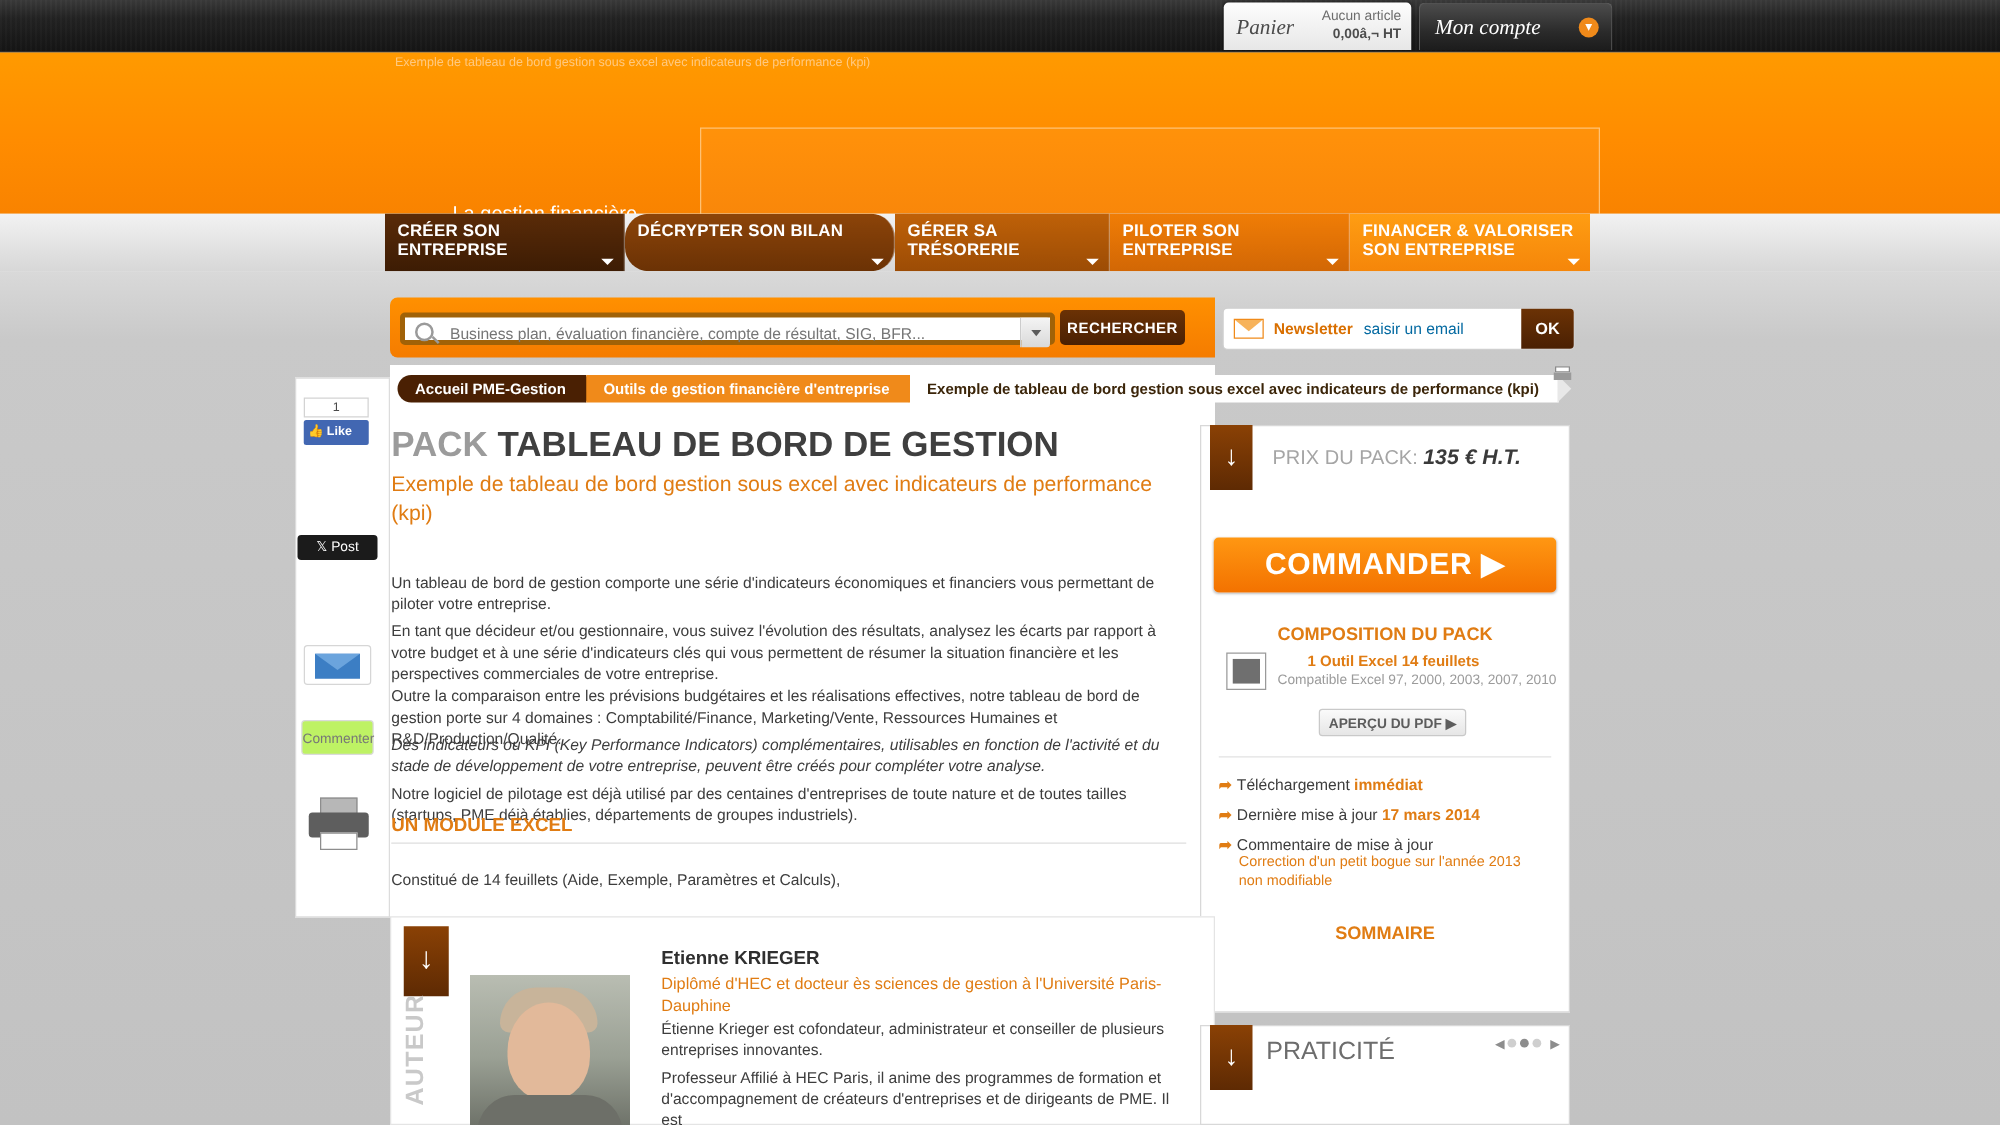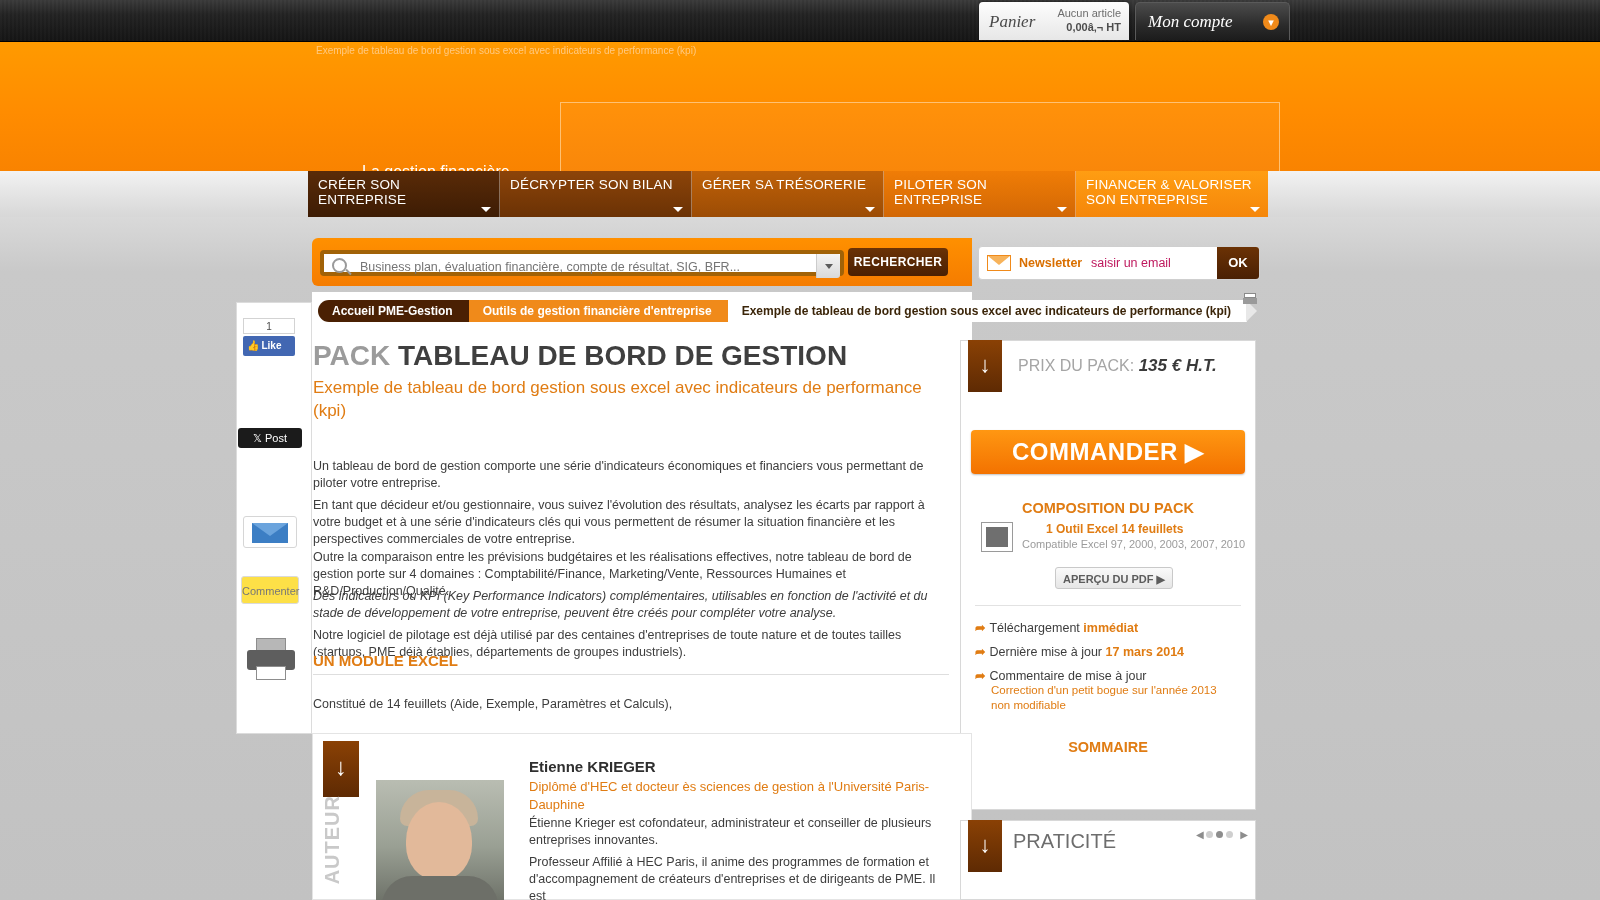--- a/index.html
+++ b/index.html
@@ -77,31 +77,31 @@
   .tagline2 { position:absolute; top: 143px; left: 362px; font-size: 16px; color:#ffffff;}
   .header-banner {
     position:absolute; top: 60px; left: 560px; width: 720px; height: 96px;
     border: 1px solid #ffc173; background: rgba(255,255,255,0.04);
   }
 
   
   .nav { position:absolute; top: 171px; left: 0; width: 1600px; height: 46px; background: linear-gradient(180deg,#f2f2f2 0%,#d7d7d7 100%);}
   .navinner { position:absolute; top: 171px; left: 308px; height: 46px; display:flex; }
   .navitem {
-    position:relative; height: 46px; padding: 6px 12px 0 10px; color:#fff; font-weight: normal; font-size: 13.5px;
+    position:relative; height: 46px; padding: 6px 12px 0 10px; color:#fff; font-weight: bold; font-size: 13.5px;
     line-height: 15px; letter-spacing: .2px; border-right: 1px solid rgba(255,255,255,.35);
   }
   .navitem .cap { display:block; }
   .navitem .arrow {
     position:absolute; right: 8px; bottom: 5px; width:0;height:0;
     border-left: 5px solid transparent; border-right:5px solid transparent; border-top: 5px solid #fff;
   }
   .n1 { width: 192px; background: linear-gradient(180deg,#5a2b08 0%,#3d1c04 100%); }
-  .n2 { width: 192px; background: linear-gradient(180deg,#8c4409 0%,#6b3205 100%); }
-  .n3 { width: 192px; background: linear-gradient(180deg,#bf6108 0%,#9c4c05 100%); }
+  .n2 { width: 216px; background: linear-gradient(180deg,#8c4409 0%,#6b3205 100%); border-radius: 19px; }
+  .n3 { width: 172px; background: linear-gradient(180deg,#bf6108 0%,#9c4c05 100%); }
   .n4 { width: 192px; background: linear-gradient(180deg,#f07d06 0%,#d26705 100%); }
   .n5 { width: 192px; background: linear-gradient(180deg,#ff9d12 0%,#f5860a 100%); border-right:none;}
 
   
   .pagebg { position:absolute; top: 217px; left: 0; width: 1600px; height: 683px; background: linear-gradient(180deg,#d9d9d9 0%,#c9c9c9 8%,#c2c2c2 100%); }
 
   
   .searchband {
     position:absolute; top: 238px; left: 312px; width: 660px; height: 48px;
     background: linear-gradient(180deg,#ff9000 0%,#f57c00 100%);
@@ -141,21 +141,21 @@
     background: #fff; border: 1px solid #cfcfcf; border-radius: 4px;
   }
   .env {
     position:absolute; left: 8px; top: 8px; width: 24px; height: 16px; background:#fff; border:1px solid #f08a1a;
   }
   .env:after{
     content:""; position:absolute; left:0; top:0; width:0;height:0;
     border-left: 11px solid transparent; border-right: 11px solid transparent; border-top: 9px solid #f7b35b;
   }
   .newsband .nl { position:absolute; left: 40px; top: 9px; font-size: 12.5px; font-weight: bold; color:#d96f00;}
-  .newsband .ph { position:absolute; left: 112px; top: 9px; font-size: 12.5px; color:#be185d;}
+  .newsband .ph { position:absolute; left: 112px; top: 9px; font-size: 12.5px; color:#0369a1;}
   .okbtn {
     position:absolute; right: 0; top: 0; width: 42px; height: 32px;
     background: linear-gradient(180deg,#6b3205,#4a2003); color:#fff; font-size:13px; font-weight:bold;
     text-align:center; line-height: 32px; border-radius: 0 3px 3px 0;
   }
 
   
   .leftrail {
     position:absolute; top: 302px; left: 236px; width: 76px; height: 432px; background:#fff; border:1px solid #dcdcdc;
   }
@@ -199,21 +199,21 @@
 
   
   .fbbox { position:absolute; top: 318px; left: 243px; width: 52px; height: 38px; }
   .fbcount { position:absolute; top:0; left:0; width:52px; height:16px; border:1px solid #d3d3d3; background:#fff; font-size:10px; color:#4a4a4a; text-align:center; line-height:15px;}
   .fblike { position:absolute; top: 18px; left:0; width:52px; height: 20px; background:#4267b2; border-radius:2px; color:#fff; font-size:10px; font-weight:bold; line-height:20px; padding-left: 4px;}
   .fblike .thumb { display:inline-block; margin-right:2px;}
   .xpost { position:absolute; top: 428px; left: 238px; width: 64px; height: 20px; background:#1b1b1b; border-radius: 3px; color:#fff; font-size:11px; line-height:20px; text-align:center; }
   .mailico { position:absolute; top: 516px; left: 243px; width: 54px; height: 32px; background:#fff; border:1px solid #d6d6d6; border-radius:3px;}
   .mailico:after { content:""; position:absolute; left: 8px; top: 6px; width: 36px; height: 20px; background:#3c7ec4; }
   .mailico:before { content:""; position:absolute; left: 8px; top: 6px; z-index:2; width:0;height:0;border-left:18px solid transparent;border-right:18px solid transparent;border-top:13px solid #6ba4dd;}
-  .commenter { position:absolute; top: 576px; left: 241px; width: 58px; height: 28px; background:#fde047; border:1px solid #dadada; border-radius:3px; font-size:11px; color:#777; text-align:center; line-height:28px;}
+  .commenter { position:absolute; top: 576px; left: 241px; width: 58px; height: 28px; background:#bef264; border:1px solid #dadada; border-radius:3px; font-size:11px; color:#777; text-align:center; line-height:28px;}
   .printrail { position:absolute; top: 636px; left: 245px; width: 52px; height: 48px; }
   .printrail .b { position:absolute; left: 2px; top: 14px; width: 48px; height: 20px; background:#5e5e5e; border-radius: 3px;}
   .printrail .t { position:absolute; left: 11px; top: 2px; width: 30px; height: 14px; background:#b7b7b7; border:1px solid #8d8d8d;}
   .printrail .o { position:absolute; left: 11px; top: 30px; width: 30px; height: 14px; background:#fff; border:1px solid #8d8d8d;}
 
   
   .rightpanel {
     position:absolute; top: 340px; left: 960px; width: 296px; height: 470px;
     background:#fff; border:1px solid #d8d8d8;
   }

